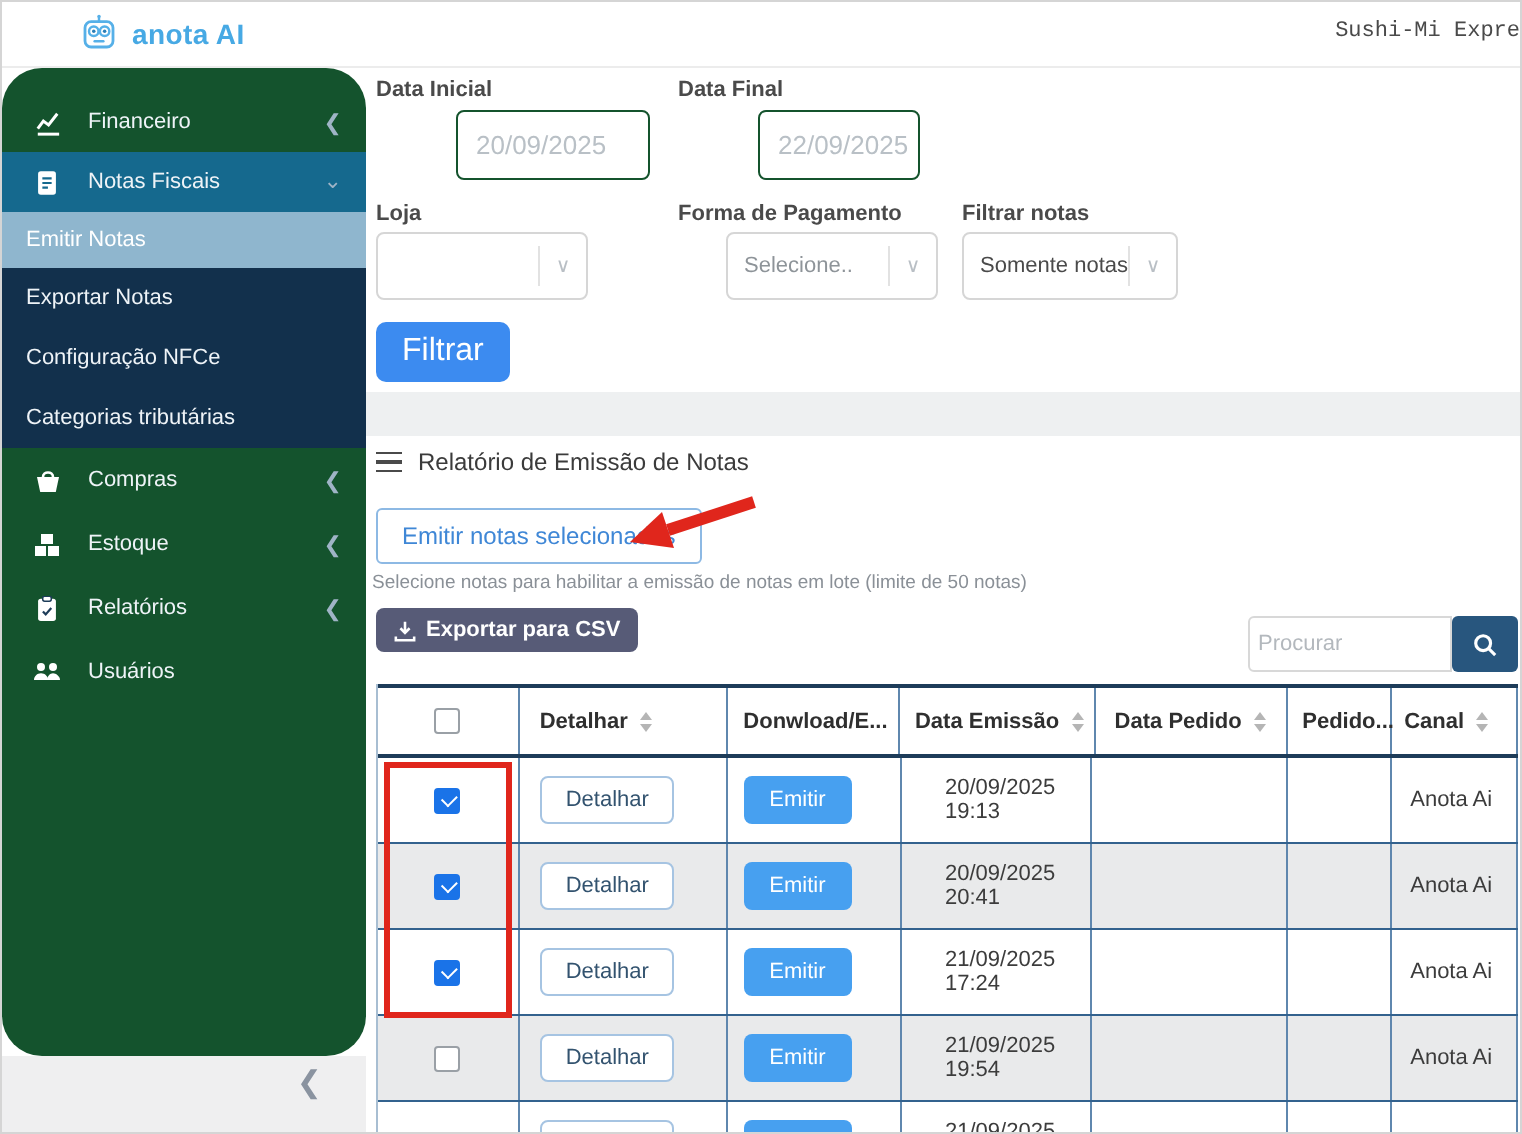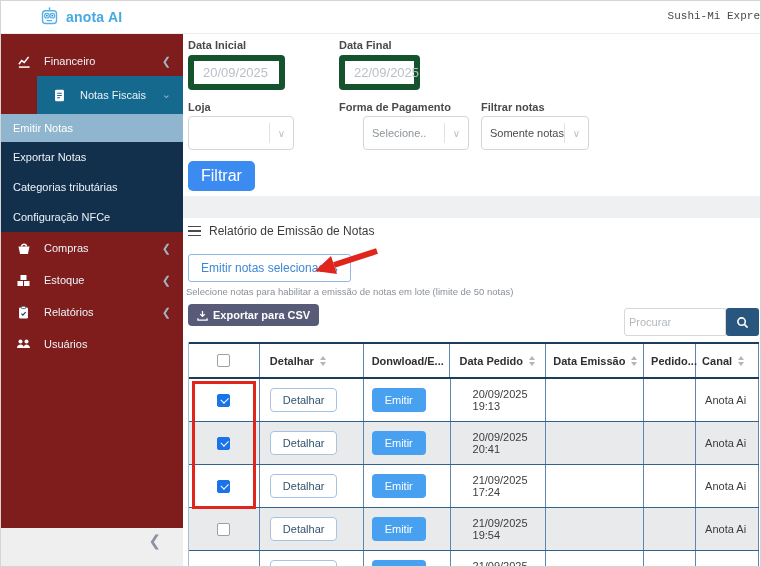--- a/index.html
+++ b/index.html
@@ -6,36 +6,36 @@
   html,body { background:#fff; }
   .screen { position:relative; width:761px; height:567px; overflow:hidden; background:#fff; border:1px solid #d5d5d5; }
 
   
   .topbar { position:absolute; left:0; top:0; width:761px; height:33px; background:#fff; border-bottom:1px solid #ececec; z-index:3; }
   .brand { position:absolute; left:38px; top:5px; display:flex; align-items:center; gap:6px; }
   .brand-text { color:#47a9e4; font-size:14px; font-weight:700; letter-spacing:.2px; }
   .store-name { position:absolute; right:2px; top:9px; font-size:11px; color:#4a4a4a; white-space:nowrap;font-family:Liberation Mono, monospace; }
 
   
-  .sidebar { position:absolute; left:0; top:33px; width:182px; height:494px; background:#7f1d1d; z-index:2; }
+  .sidebar { position:absolute; left:0; top:33px; width:182px; height:494px; background:#14532d; z-index:2;border-radius:20px; }
   .side-item { display:flex; align-items:center; height:32px; padding:0 12px 0 14px; color:#eef3f7; font-size:11px; cursor:pointer; }
   .side-item .ico { width:17px; display:flex; justify-content:center; margin-right:12px; flex:none; }
   .side-item .chev { margin-left:auto; color:#9fb4c6; font-size:11px; }
   .si-financeiro { margin-top:12px; height:30px; }
-  .si-notas { height:38px; background:#15698e;margin-left:36px; }
+  .si-notas { height:30px; background:#15698e; }
   .si-sub { height:30px; background:#12304c; padding-left:12px; }
   .si-active { background:#8fb6ce; color:#ffffff; height:28px; }
   .chev-down { transform:translateY(-1px); }
   .collapse-area { position:absolute; left:0; top:527px; width:182px; height:40px; background:#efeff0; }
   .collapse-chev { position:absolute; right:22px; top:4px; color:#8a93a0; font-size:15px; cursor:pointer; }
 
   
   .main { position:absolute; left:182px; top:33px; width:579px; height:534px; background:#fff; }
   .f-label { position:absolute; font-size:11px; font-weight:700; color:#4a4a4a; }
-  .t-input { position:absolute; border:6px solid #14532d; border-radius:4px; background:#fff; color:#b9c0c6; font-size:13px; padding-left:9px; display:flex; align-items:center; }
+  .t-input { position:absolute; border:1px solid #14532d; border-radius:4px; background:#fff; color:#b9c0c6; font-size:13px; padding-left:9px; display:flex; align-items:center;margin-left:40px; }
   .sel { position:absolute; border:1px solid #d6d6d6; border-radius:4px; background:#fff; display:flex; align-items:center; font-size:11px; color:#8e9499; padding-left:8px; }
   .sel .sel-val { flex:1; overflow:hidden; white-space:nowrap; }
   .sel .sel-val.dark { color:#4a4a4a; }
   .sel .sel-chev { flex:none; width:24px; border-left:1px solid #e2e2e2; height:60%; display:flex; align-items:center; justify-content:center; color:#b9bfc5; font-size:10px; }
   .btn-filtrar { position:absolute; left:5px; top:127px; background:#3c8bf0; color:#fff; border:none; border-radius:5px; font-size:16px; padding:6px 13px; cursor:pointer; }
   .gray-band { position:absolute; left:0; top:162px; width:579px; height:22px; background:#eef0f1; }
   .report-title-row { position:absolute; left:5px; top:190px; display:flex; align-items:center; gap:8px; }
   .hamburger { display:flex; flex-direction:column; gap:3px; cursor:pointer; }
   .hamburger span { display:block; width:13px; height:1.5px; background:#4a4a4a; }
   .report-title { font-size:12px; color:#3b3b3b; }
@@ -119,24 +119,24 @@
       <span>Notas Fiscais</span>
       <span class="chev chev-down">⌄</span>
     </div>
     <div class="side-item si-sub si-active">
       <span>Emitir Notas</span>
     </div>
     <div class="side-item si-sub">
       <span>Exportar Notas</span>
     </div>
     <div class="side-item si-sub">
+      <span>Configuração NFCe</span>
+    </div>
+    <div class="side-item si-sub">
       <span>Categorias tributárias</span>
-    </div>
-    <div class="side-item si-sub">
-      <span>Configuração NFCe</span>
     </div>
     <div class="side-item">
       <span class="ico">
         <svg width="14" height="13" viewBox="0 0 14 13">
             <path d="M4.5 4.5 C4.5 1.5 9.5 1.5 9.5 4.5" fill="none" stroke="#fff" stroke-width="1.3"></path>
             <path d="M1.5 4.5h11l-1.6 7.5h-7.8z" fill="#fff"></path>
           </svg>
       </span>
       <span>Compras</span>
       <span class="chev">❮</span>
@@ -245,34 +245,34 @@
         <div class="th c1">
             <span>Detalhar</span>
             <span class="sort">
               <i class="up"></i>
               <i class="dn"></i>
             </span>
           </div>
         <div class="th c2">
             <span>Donwload/E...</span>
           </div>
+        <div class="th c4">
+            <span>Data Emissão</span>
+            <span class="sort">
+              <i class="up"></i>
+              <i class="dn"></i>
+            </span>
+          </div>
         <div class="th c3">
             <span>Data Pedido</span>
             <span class="sort">
               <i class="up"></i>
               <i class="dn"></i>
             </span>
           </div>
-        <div class="th c4">
-            <span>Data Emissão</span>
-            <span class="sort">
-              <i class="up"></i>
-              <i class="dn"></i>
-            </span>
-          </div>
         <div class="th c5">
             <span>Pedido...</span>
           </div>
         <div class="th c6">
             <span>Canal</span>
             <span class="sort">
               <i class="up"></i>
               <i class="dn"></i>
             </span>
           </div>

